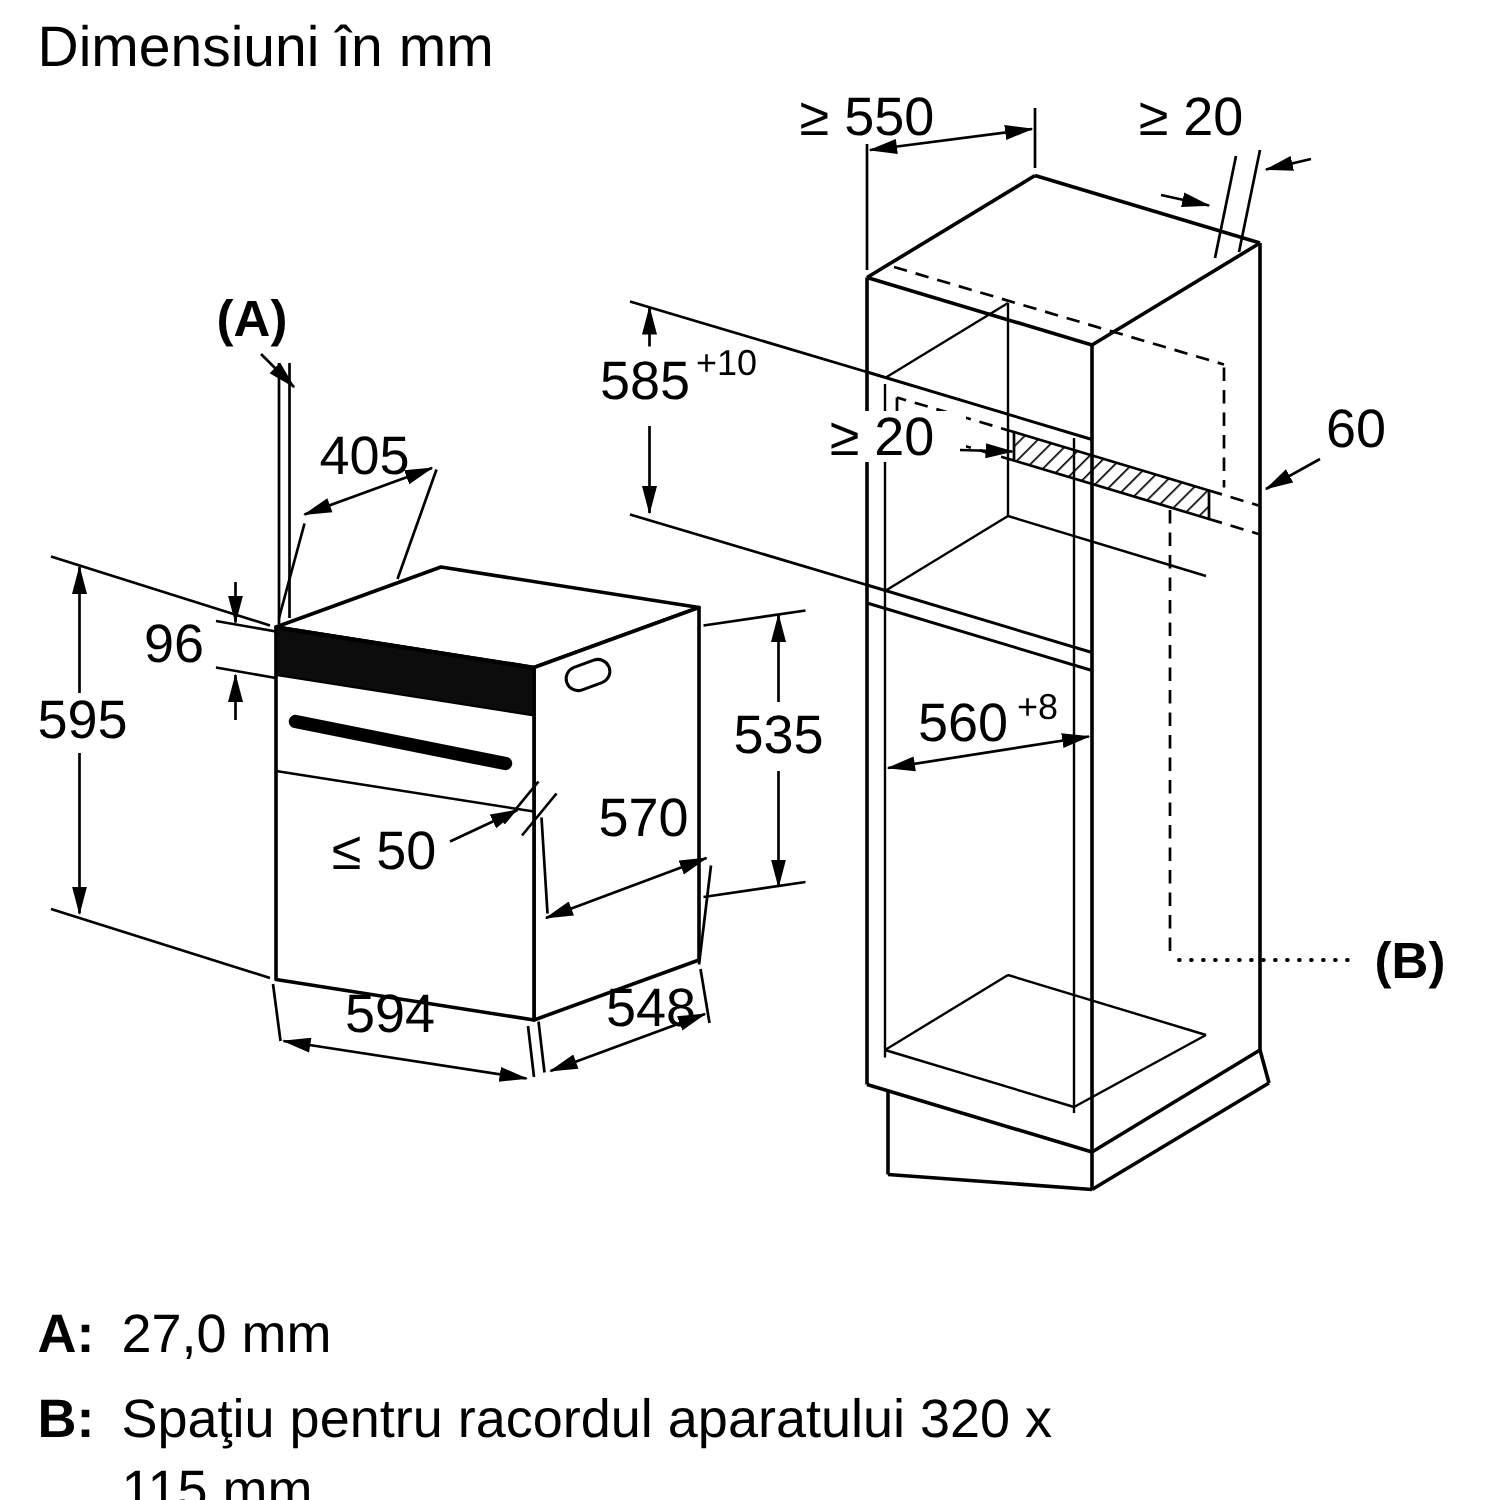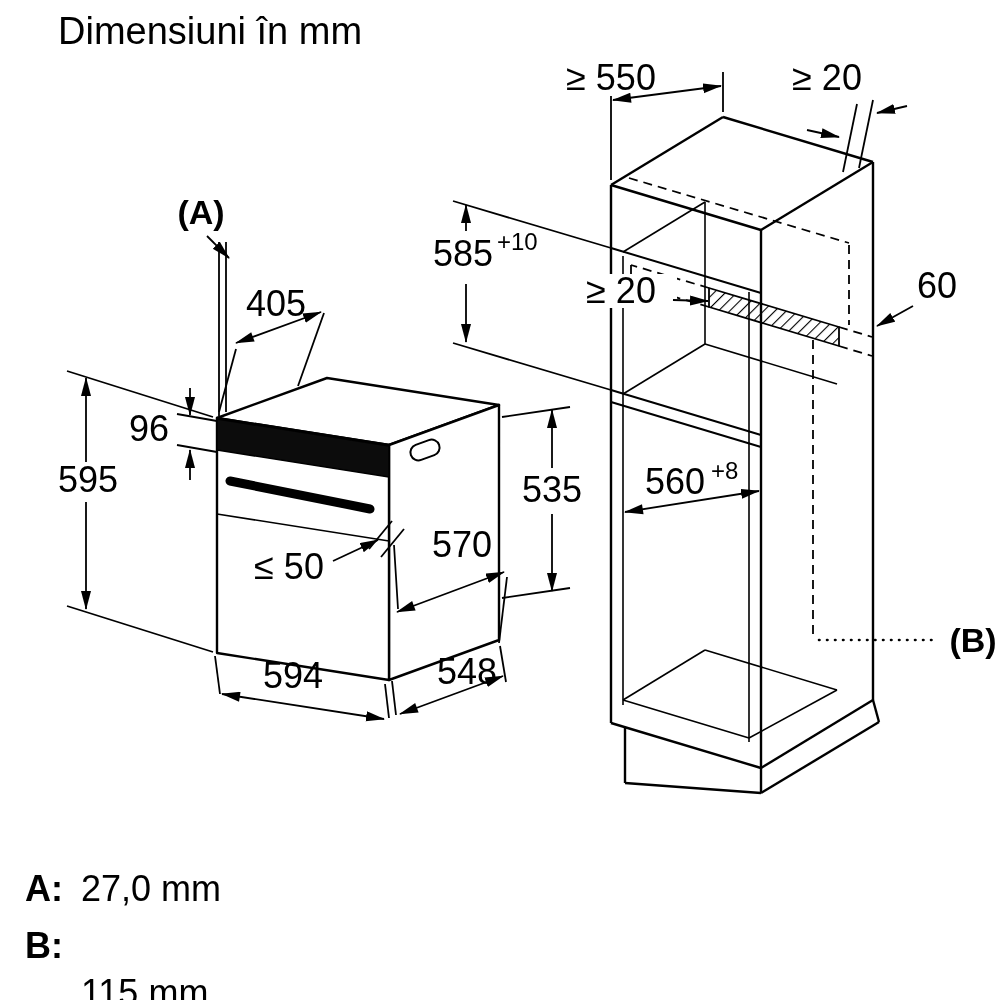--- a/index.html
+++ b/index.html
@@ -1,17 +1,17 @@
 <!DOCTYPE html>
 <html><head>
 <meta charset="utf-8">
 <style>
   html,body{margin:0;padding:0;background:#fff;}
   body{width:1000px;height:1000px;position:relative;font-family:"Liberation Sans",sans-serif;color:#000;}
-  .stage{position:absolute;inset:0;background:#fff;overflow:hidden;padding-left:33px;}
+  .stage{position:absolute;inset:0;background:#fff;overflow:hidden;}
   svg text{font-family:"Liberation Sans",sans-serif;fill:#000;stroke:none;}
   .fs-title{font-size:38px;}
   .fs-dim{font-size:36px;}
   .fs-sup{font-size:24px;}
   .fs-ab{font-size:34px;font-weight:bold;}
   .notes{position:absolute;left:25px;top:866px;right:12px;font-size:36px;line-height:1.3;}
   .note{display:flex;margin-bottom:10px;}
   .note-label{font-weight:bold;width:56px;flex:none;}
   .note-text{flex:1;}
 </style>
@@ -184,17 +184,17 @@
 </svg>
 
 
 <div class="notes">
   <div class="note">
     <span class="note-label">A:</span>
     <span class="note-text">27,0 mm</span>
   </div>
   <div class="note">
     <span class="note-label">B:</span>
-    <span class="note-text"><br><span>115 mm</span></span>
+    <span class="note-text"><span>Spaţiu pentru racordul aparatului 320 x</span><br><span>115 mm</span></span>
   </div>
 </div>
 
 </div>
 
 </body></html>

